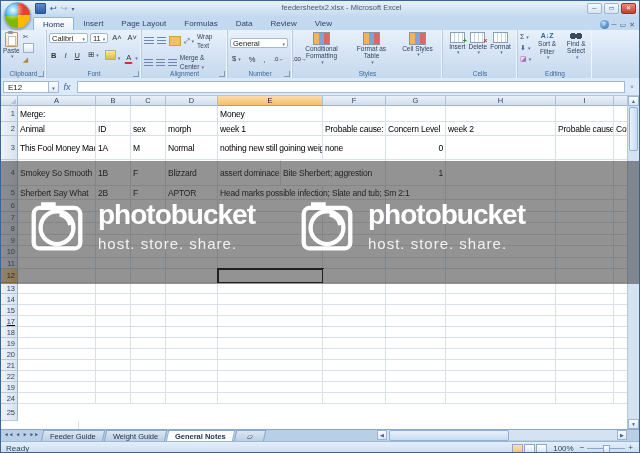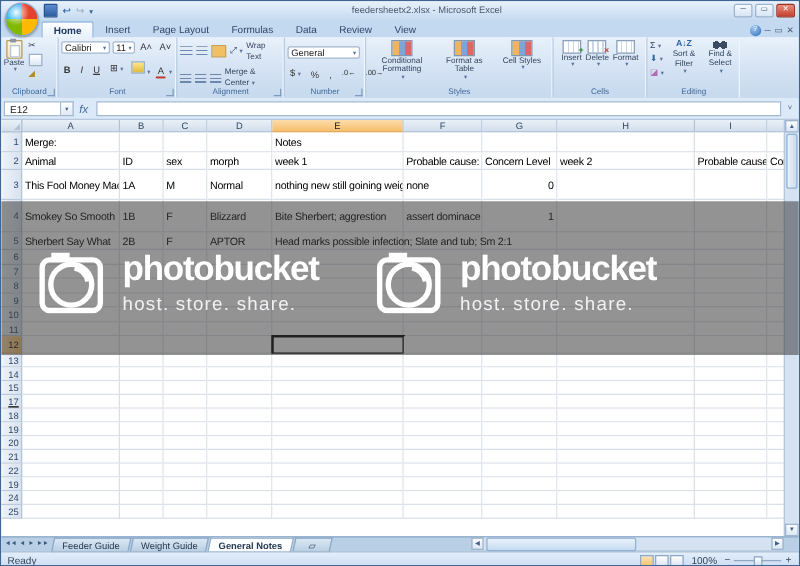--- a/index.html
+++ b/index.html
@@ -23,21 +23,21 @@
   .wctrls{position:absolute;right:3px;top:2px;display:flex;gap:2px;}
   .wc{width:13px;height:9px;border:1px solid #9fb4cd;border-radius:2px;background:linear-gradient(#f4f9ff,#d7e5f4);
       font-size:6px;line-height:8px;text-align:center;color:#3c4f66;}
   .wc.close{background:linear-gradient(#e98d7e,#c43f2d);color:#fff;border-color:#9c3425;}
 
   
   .tabrow{position:absolute;left:0;top:16px;width:100%;height:13px;background:#c3d9ef;}
   .rtabs{position:absolute;left:32px;top:0;display:flex;height:13px;}
   .rtab{font-size:8px;color:#2f466b;padding:2px 9px 0 9px;height:11px;}
   .rtab.active{background:linear-gradient(#fdfeff,#e6eff9);border:1px solid #8db2e3;border-bottom:none;
-      border-radius:2px 2px 0 0;color:#1f3a62;font-weight:bold;}
+      border-radius:2px 2px 0 0;color:#1f3a62;}
   .wbctrls{position:absolute;right:4px;top:3px;display:flex;gap:3px;align-items:center;}
   .helpdot{width:9px;height:9px;border-radius:50%;background:radial-gradient(circle at 35% 30%,#9ec7f0,#2b6cb4);
       color:#fff;font-size:6px;line-height:9px;text-align:center;}
   .wbc{font-size:7px;color:#46607f;line-height:9px;}
 
   
   .ribbon{position:absolute;left:0;top:29px;width:100%;height:48px;
     background:linear-gradient(#e8f1fb,#d4e2f3 55%,#c6d9ee);border-bottom:1px solid #94b0d0;display:flex;text-decoration:underline;}
   .rgroup{position:relative;height:100%;border-right:1px solid #b9cde2;box-shadow:inset -1px 0 0 #eef5fc;box-sizing:border-box;}
   .rglabel{position:absolute;bottom:1px;left:0;right:0;text-align:center;font-size:6.5px;color:#3f6999;}
@@ -363,21 +363,21 @@
       <div id="grid-rows">
           <div class="g-row" style="height: 16px;">
             <div class="row-h">1</div>
             <div class="g-cell" style="width: 78px; flex: 0 0 78px;">
               <span>Merge:</span>
             </div>
             <div class="g-cell" style="width: 35px; flex: 0 0 35px;"></div>
             <div class="g-cell" style="width: 35px; flex: 0 0 35px;"></div>
             <div class="g-cell" style="width: 52px; flex: 0 0 52px;"></div>
             <div class="g-cell" style="width: 105px; flex: 0 0 105px;">
-              <span>Notes</span>
+              <span>Money</span>
             </div>
             <div class="g-cell" style="width: 63px; flex: 0 0 63px;"></div>
             <div class="g-cell" style="width: 60px; flex: 0 0 60px;"></div>
             <div class="g-cell" style="width: 110px; flex: 0 0 110px;"></div>
             <div class="g-cell" style="width: 58px; flex: 0 0 58px;"></div>
             <div class="g-cell" style="width: 15px; flex: 0 0 15px;"></div>
           </div>
           <div class="g-row" style="height: 14px;">
             <div class="row-h">2</div>
             <div class="g-cell" style="width: 78px; flex: 0 0 78px;">
@@ -445,25 +445,25 @@
             </div>
             <div class="g-cell" style="width: 35px; flex: 0 0 35px;">
               <span>1B</span>
             </div>
             <div class="g-cell" style="width: 35px; flex: 0 0 35px;">
               <span>F</span>
             </div>
             <div class="g-cell" style="width: 52px; flex: 0 0 52px;">
               <span>Blizzard</span>
             </div>
+            <div class="g-cell" style="width: 63px; flex: 0 0 63px;">
+              <span>assert dominace</span>
+            </div>
             <div class="g-cell" style="width: 105px; flex: 0 0 105px;">
               <span>Bite Sherbert; aggrestion</span>
-            </div>
-            <div class="g-cell" style="width: 63px; flex: 0 0 63px;">
-              <span>assert dominace</span>
             </div>
             <div class="g-cell right" style="width: 60px; flex: 0 0 60px;">
               <span>1</span>
             </div>
             <div class="g-cell" style="width: 110px; flex: 0 0 110px;"></div>
             <div class="g-cell" style="width: 58px; flex: 0 0 58px;"></div>
             <div class="g-cell" style="width: 15px; flex: 0 0 15px;"></div>
           </div>
           <div class="g-row" style="height: 14px;">
             <div class="row-h">5</div>
@@ -715,21 +715,21 @@
             <div class="g-cell" style="width: 35px; flex: 0 0 35px;"></div>
             <div class="g-cell" style="width: 35px; flex: 0 0 35px;"></div>
             <div class="g-cell" style="width: 52px; flex: 0 0 52px;"></div>
             <div class="g-cell" style="width: 105px; flex: 0 0 105px;"></div>
             <div class="g-cell" style="width: 63px; flex: 0 0 63px;"></div>
             <div class="g-cell" style="width: 60px; flex: 0 0 60px;"></div>
             <div class="g-cell" style="width: 110px; flex: 0 0 110px;"></div>
             <div class="g-cell" style="width: 58px; flex: 0 0 58px;"></div>
             <div class="g-cell" style="width: 15px; flex: 0 0 15px;"></div>
           </div>
-          <div class="g-row" style="height: 11px;">
+          <div class="g-row" style="height: 11px; flex-direction: column;">
             <div class="row-h">25</div>
             <div class="g-cell" style="width: 78px; flex: 0 0 78px;"></div>
             <div class="g-cell" style="width: 35px; flex: 0 0 35px;"></div>
             <div class="g-cell" style="width: 35px; flex: 0 0 35px;"></div>
             <div class="g-cell" style="width: 52px; flex: 0 0 52px;"></div>
             <div class="g-cell" style="width: 105px; flex: 0 0 105px;"></div>
             <div class="g-cell" style="width: 63px; flex: 0 0 63px;"></div>
             <div class="g-cell" style="width: 60px; flex: 0 0 60px;"></div>
             <div class="g-cell" style="width: 110px; flex: 0 0 110px;"></div>
             <div class="g-cell" style="width: 58px; flex: 0 0 58px;"></div>

